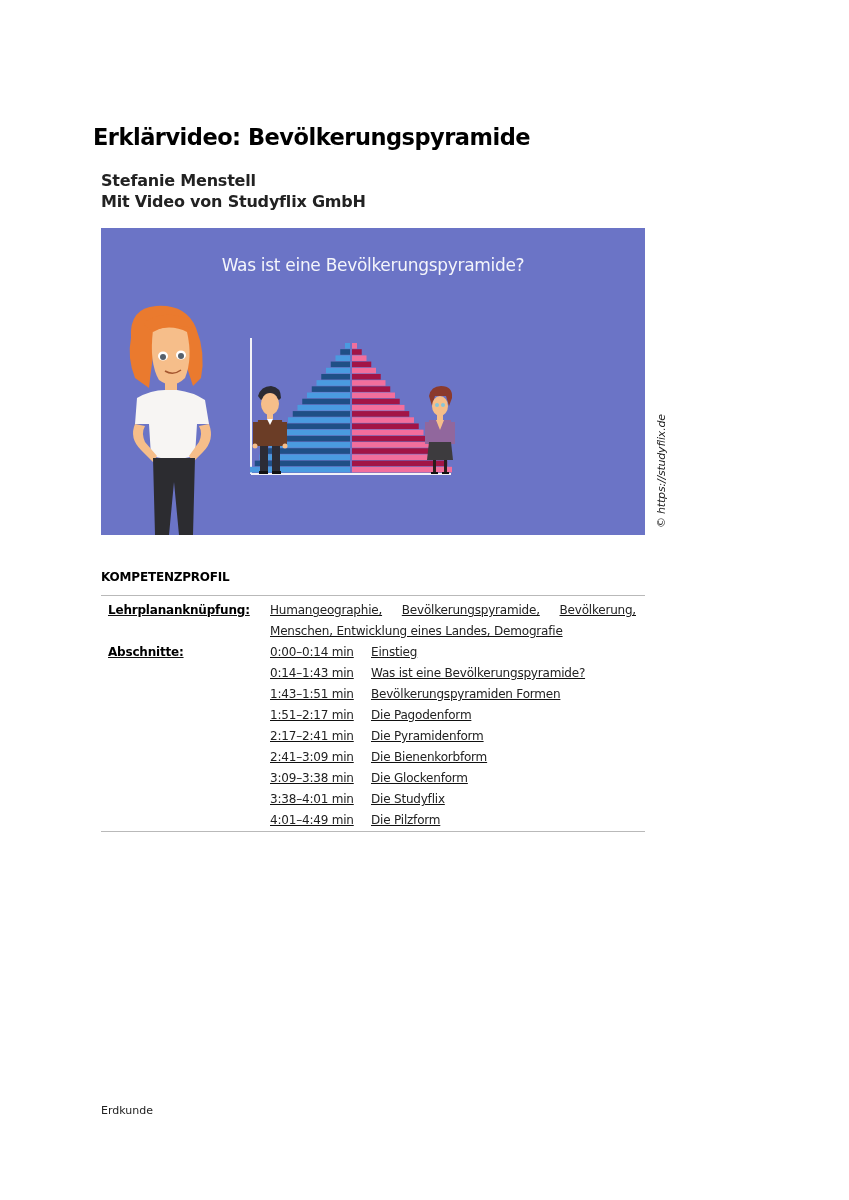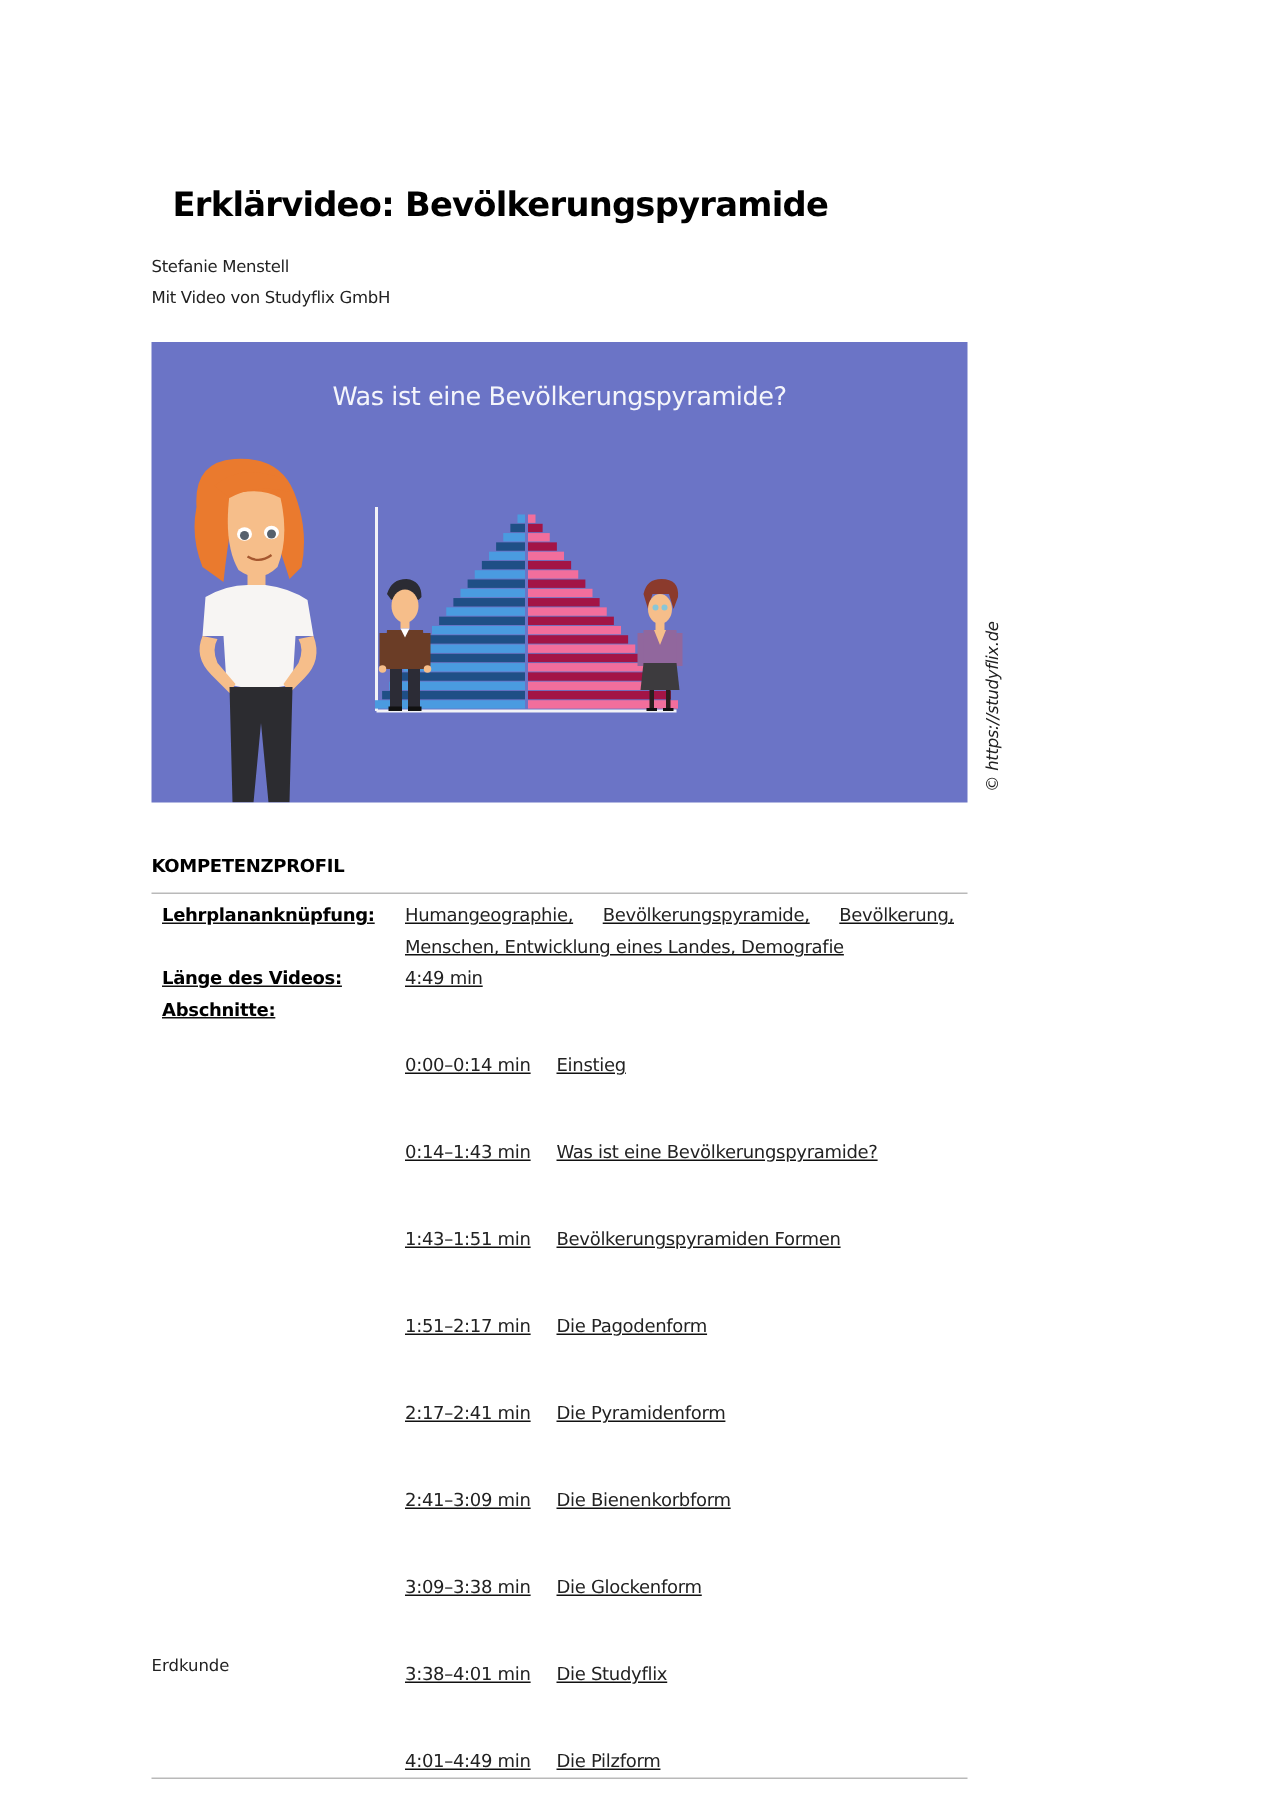--- a/index.html
+++ b/index.html
@@ -2,28 +2,28 @@
 <html><head>
 <meta charset="utf-8">
 <style>
   html, body { margin: 0; padding: 0; background: #ffffff; }
   body {
     width: 849px; height: 1200px; position: relative; overflow: hidden;
     font-family: "DejaVu Sans", "Liberation Sans", sans-serif;
     color: #111111;
   }
   .page-title {
-    position: absolute; left: 115px; top: 124px;
+    position: absolute; left: 93px; top: 124px;
     font-family: "DejaVu Sans", sans-serif; font-weight: bold;
     font-size: 22.5px; letter-spacing: -0.5px; color: #000;
     margin: 0; white-space: nowrap;
   }
   .meta-line {
-    position: absolute; left: 101px; font-size: 11px; color: #222;
-    white-space: nowrap; letter-spacing: -0.2px;
+    position: absolute; left: 101px; font-size: 16px; color: #222;
+    white-space: nowrap; letter-spacing: -0.2px; font-weight: bold;
   }
   .video-frame {
     position: absolute; left: 101px; top: 228px; width: 544px; height: 307px;
     background: #6b74c6; overflow: hidden;
   }
   .video-title {
     position: absolute; left: 0; right: 0; top: 27px; text-align: center;
     color: #f4f5fb; font-size: 17px; letter-spacing: -0.3px;
     font-family: "DejaVu Sans", sans-serif;
   }
@@ -44,21 +44,21 @@
     border-collapse: collapse; font-size: 12px; text-decoration: underline;
   }
   .profile-table td { padding: 0; vertical-align: top; line-height: 21px; }
   .profile-table td.label {
     width: 162px; padding-left: 7px; font-weight: bold; color: #000;
     letter-spacing: -0.2px;
   }
   .profile-table td.value { color: #222; letter-spacing: -0.2px; }
   .first-row td { padding-top: 4px; }
   .curriculum-line1 { display: flex; justify-content: space-between; width: 366px; }
-  .section-row { display: flex; margin-top: 37px; }
+  .section-row { display: flex; }
   .section-time { width: 101px; white-space: nowrap; }
   .section-title { white-space: nowrap; }
   .footer {
     position: absolute; left: 101px; top: 1104px; font-size: 11px; color: #222;
   }
 </style>
 </head>
 <body>
 
 <h1 class="page-title">Erklärvideo: Bevölkerungspyramide</h1>
@@ -187,24 +187,20 @@
     <td class="value">
       <div class="curriculum-line1">
         <span>Humangeographie,</span>
         <span>Bevölkerungspyramide,</span>
         <span>Bevölkerung,</span>
       </div>
       <div>Menschen, Entwicklung eines Landes, Demografie</div>
     </td>
   </tr>
   <tr>
-    <td class="label">Länge des Videos:</td>
-    <td class="value">4:49 min</td>
-  </tr>
-  <tr>
     <td class="label">Abschnitte:</td>
     <td class="value">
       <div class="section-row">
         <span class="section-time">0:00–0:14 min</span>
         <span class="section-title">Einstieg</span>
       </div>
       <div class="section-row">
         <span class="section-time">0:14–1:43 min</span>
         <span class="section-title">Was ist eine Bevölkerungspyramide?</span>
       </div>

